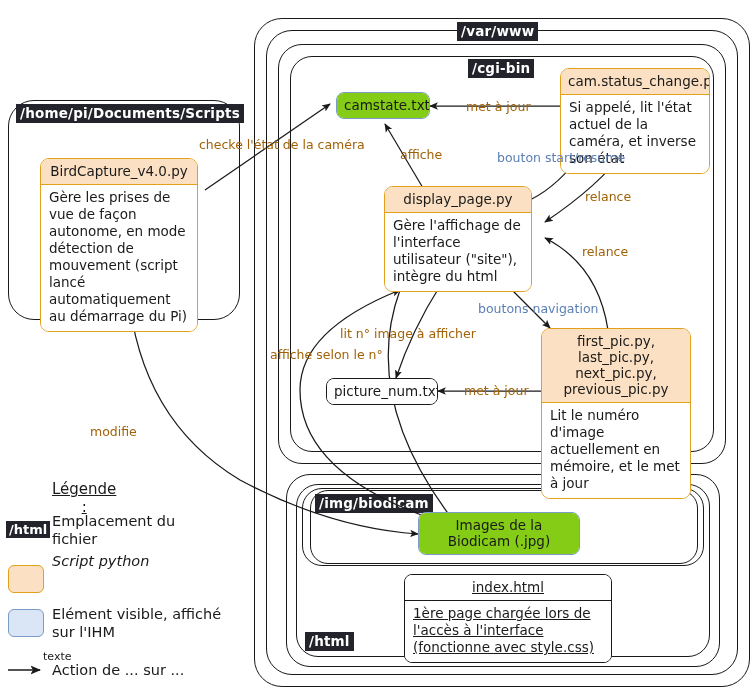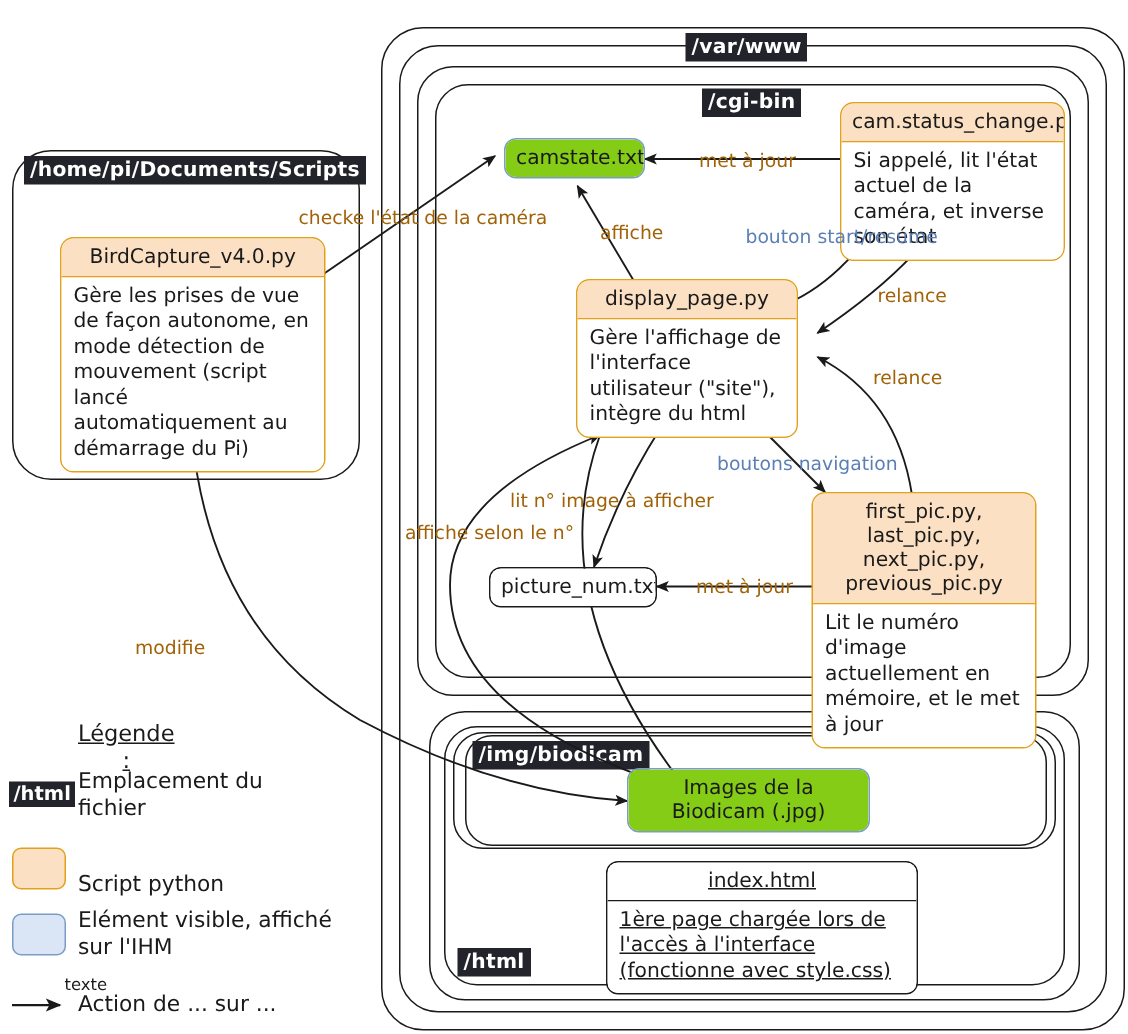--- a/index.html
+++ b/index.html
@@ -95,21 +95,21 @@
       <path d="M548,391 L438,391" marker-end="url(#ah)"></path>
 
       <path d="M424,516 Q300,470 300,390 Q300,330 400,290" marker-end="url(#ah)"></path>
 
       <path d="M400,290 Q360,400 456,524" marker-end="url(#ah)"></path>
 
       <path d="M128,290 Q140,420 240,480 Q330,528 418,534" marker-end="url(#ah)"></path>
     </g>
   </svg>
 
-  <div class="node py" style="left:40px;top:158px;width:177px;">
+  <div class="node py" style="left:40px;top:158px;width:158px;">
     <div class="hdr">BirdCapture_v4.0.py</div>
     <div class="body">Gère les prises de vue de façon autonome, en mode détection de mouvement (script lancé automatiquement au démarrage du Pi)</div>
   </div>
 
   <div class="node ihm" style="left:336px;top:92px;width:94px;">
     <div class="hdr">camstate.txt</div>
   </div>
 
   <div class="node py" style="left:560px;top:68px;width:150px;">
     <div class="hdr">cam.status_change.py</div>
@@ -154,21 +154,21 @@
   <div class="legend" style="left:0;top:0;">
 
     <div class="legend-title" style="left:52px;top:480px;">
       <span>Légende</span><span class="colon"> :</span>
     </div>
 
     <div class="sw-tag" style="left:6px;top:521px;">/html</div>
     <div class="legend-row-text" style="left:52px;top:512px;width:140px;">Emplacement du fichier</div>
 
     <div class="sw py" style="left:8px;top:565px;"></div>
-    <div class="legend-row-text" style="left:52px;top:581px;width:160px;">Script python</div>
+    <div class="legend-row-text" style="left:52px;top:552px;width:160px;font-style:italic;">Script python</div>
 
     <div class="sw ihm" style="left:8px;top:609px;"></div>
     <div class="legend-row-text" style="left:52px;top:605px;width:170px;">Elément visible, affiché sur l'IHM</div>
 
     <div class="sw-texte" style="left:11px;top:650px;margin-left:32px;">texte</div>
     <svg class="layer" style="left:0;top:0;" viewBox="0 0 752 689">
       <path d="M8,670 L40,670" fill="none" stroke="#1a1a1a" stroke-width="1.5" marker-end="url(#ah)"></path>
     </svg>
     <div class="legend-row-text" style="left:52px;top:661px;width:180px;">Action de ... sur ...</div>
   </div>

